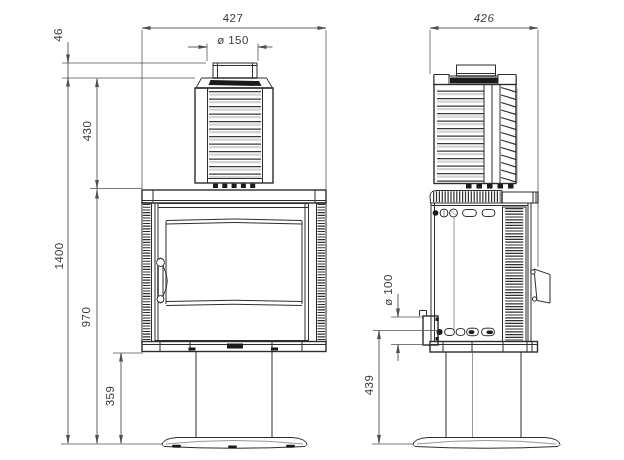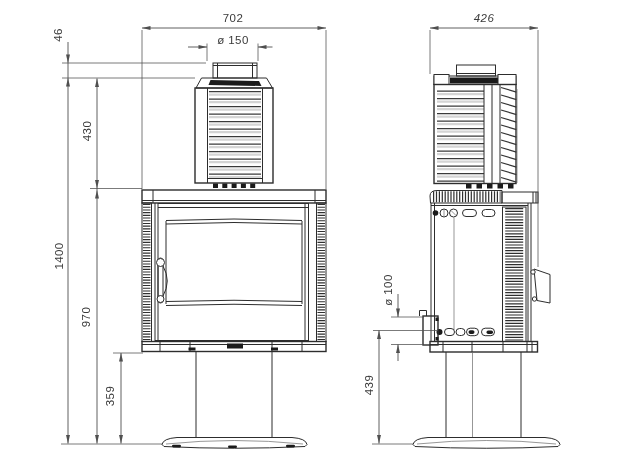--- a/index.html
+++ b/index.html
@@ -268,21 +268,21 @@
       <polygon points="97,443.5 95,435 99,435" class="ar"></polygon>
       <polygon points="121,353 119,361.5 123,361.5" class="ar"></polygon>
       <polygon points="121,443.5 119,435 123,435" class="ar"></polygon>
       <polygon points="398,317 396,308.5 400,308.5" class="ar"></polygon>
       <polygon points="398,344.5 396,353 400,353" class="ar"></polygon>
       <polygon points="379,330.5 377,339 381,339" class="ar"></polygon>
       <polygon points="379,443.5 377,435 381,435" class="ar"></polygon>
     </g>
   </svg>
 
-  <div class="dimlabel" style="left:210px;top:11px;width:46px;">702</div>
+  <div class="dimlabel" style="left:210px;top:11px;width:46px;">427</div>
   <div class="dimlabel" style="left:209px;top:33px;width:48px;">ø 150</div>
   <div class="dimlabel vlabel" style="left:44px;top:28px;width:28px;height:14px;">46</div>
   <div class="dimlabel vlabel" style="left:73px;top:124px;width:28px;height:14px;">430</div>
   <div class="dimlabel vlabel" style="left:42px;top:249px;width:34px;height:14px;">1400</div>
   <div class="dimlabel vlabel" style="left:72px;top:310px;width:28px;height:14px;">970</div>
   <div class="dimlabel vlabel" style="left:96px;top:389px;width:28px;height:14px;">359</div>
   <div class="dimlabel" style="left:461px;top:11px;width:46px;font-style:italic;">426</div>
   <div class="dimlabel vlabel" style="left:366px;top:283px;width:44px;height:14px;">ø 100</div>
   <div class="dimlabel vlabel" style="left:355px;top:378px;width:28px;height:14px;">439</div>
 </div>

